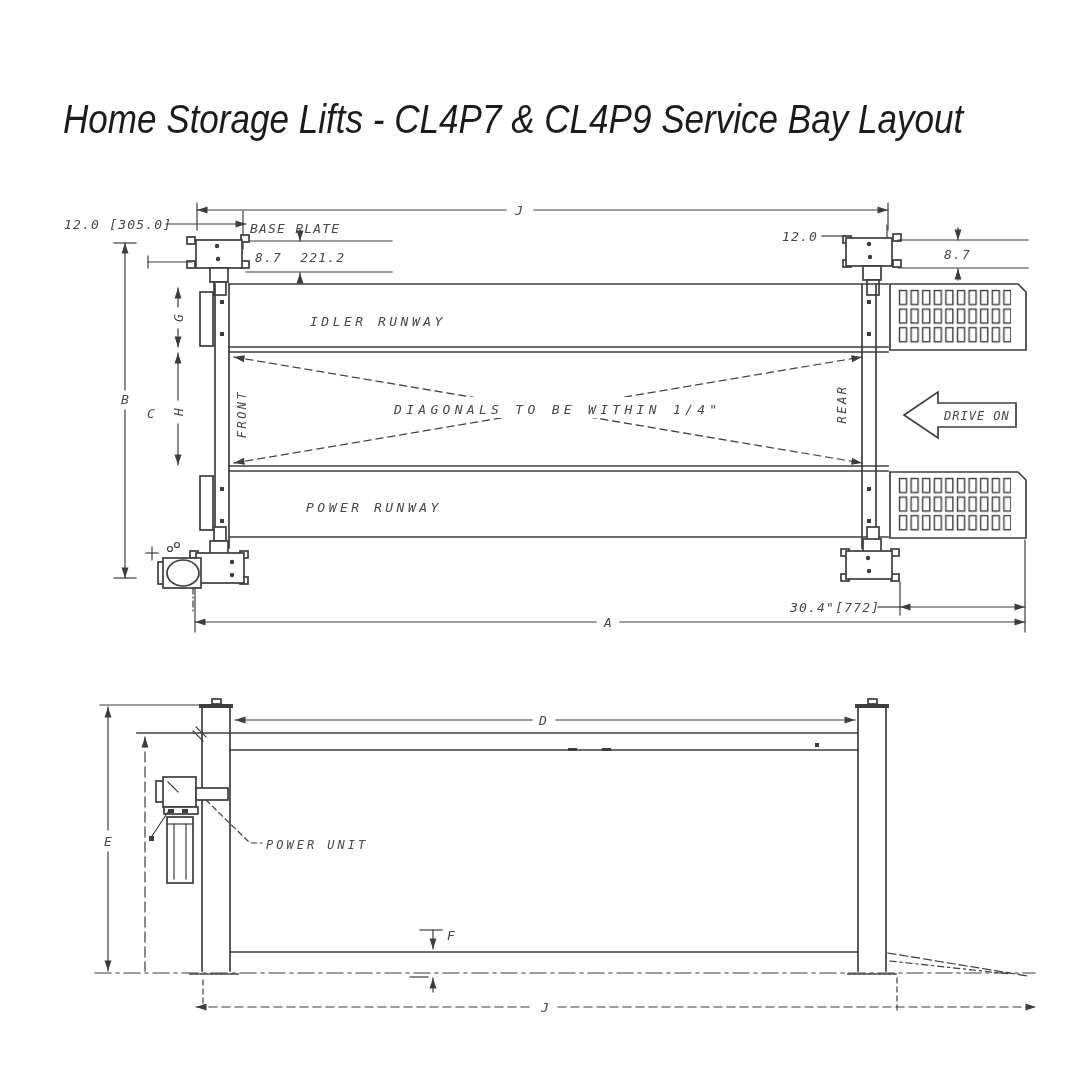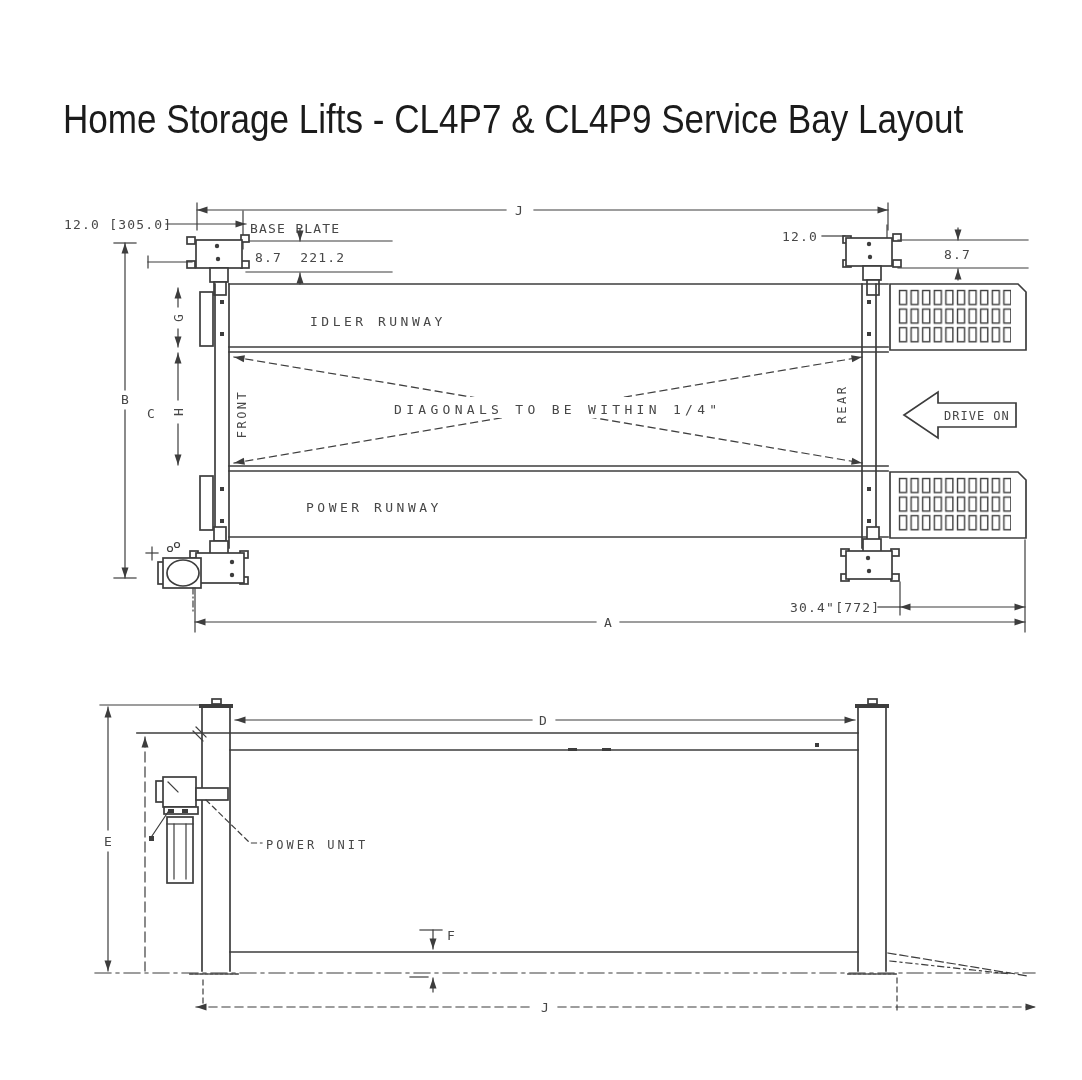--- a/index.html
+++ b/index.html
@@ -1,17 +1,17 @@
 <!DOCTYPE html>
 <html><head>
 <meta charset="utf-8">
 <style>
   html,body{margin:0;padding:0;background:#ffffff;}
   .page{position:relative;width:1082px;height:1080px;background:#ffffff;overflow:hidden;
-        font-family:"Liberation Sans",sans-serif;}
+        font-family:"Liberation Sans",sans-serif;font-style:italic;}
   .title{position:absolute;left:63px;top:96px;font-size:41px;color:#1b1b1b;
          white-space:nowrap;transform:scaleX(.855);transform-origin:left top;
          font-family:"Liberation Sans",sans-serif;letter-spacing:0;}
   svg{position:absolute;left:0;top:0;}
   svg text{font-family:"DejaVu Sans Mono",monospace;fill:#474747;white-space:pre;}
   .ln{stroke:#3d3d3d;stroke-width:1.7;fill:none;stroke-linecap:square;}
   .tn{stroke:#3d3d3d;stroke-width:1.2;fill:none;stroke-linecap:square;}
   .wh{fill:#ffffff;stroke:#3d3d3d;stroke-width:1.7;}
   .dk{fill:#3d3d3d;stroke:none;}
   .lbl{font-size:13px;letter-spacing:3.5px;}

